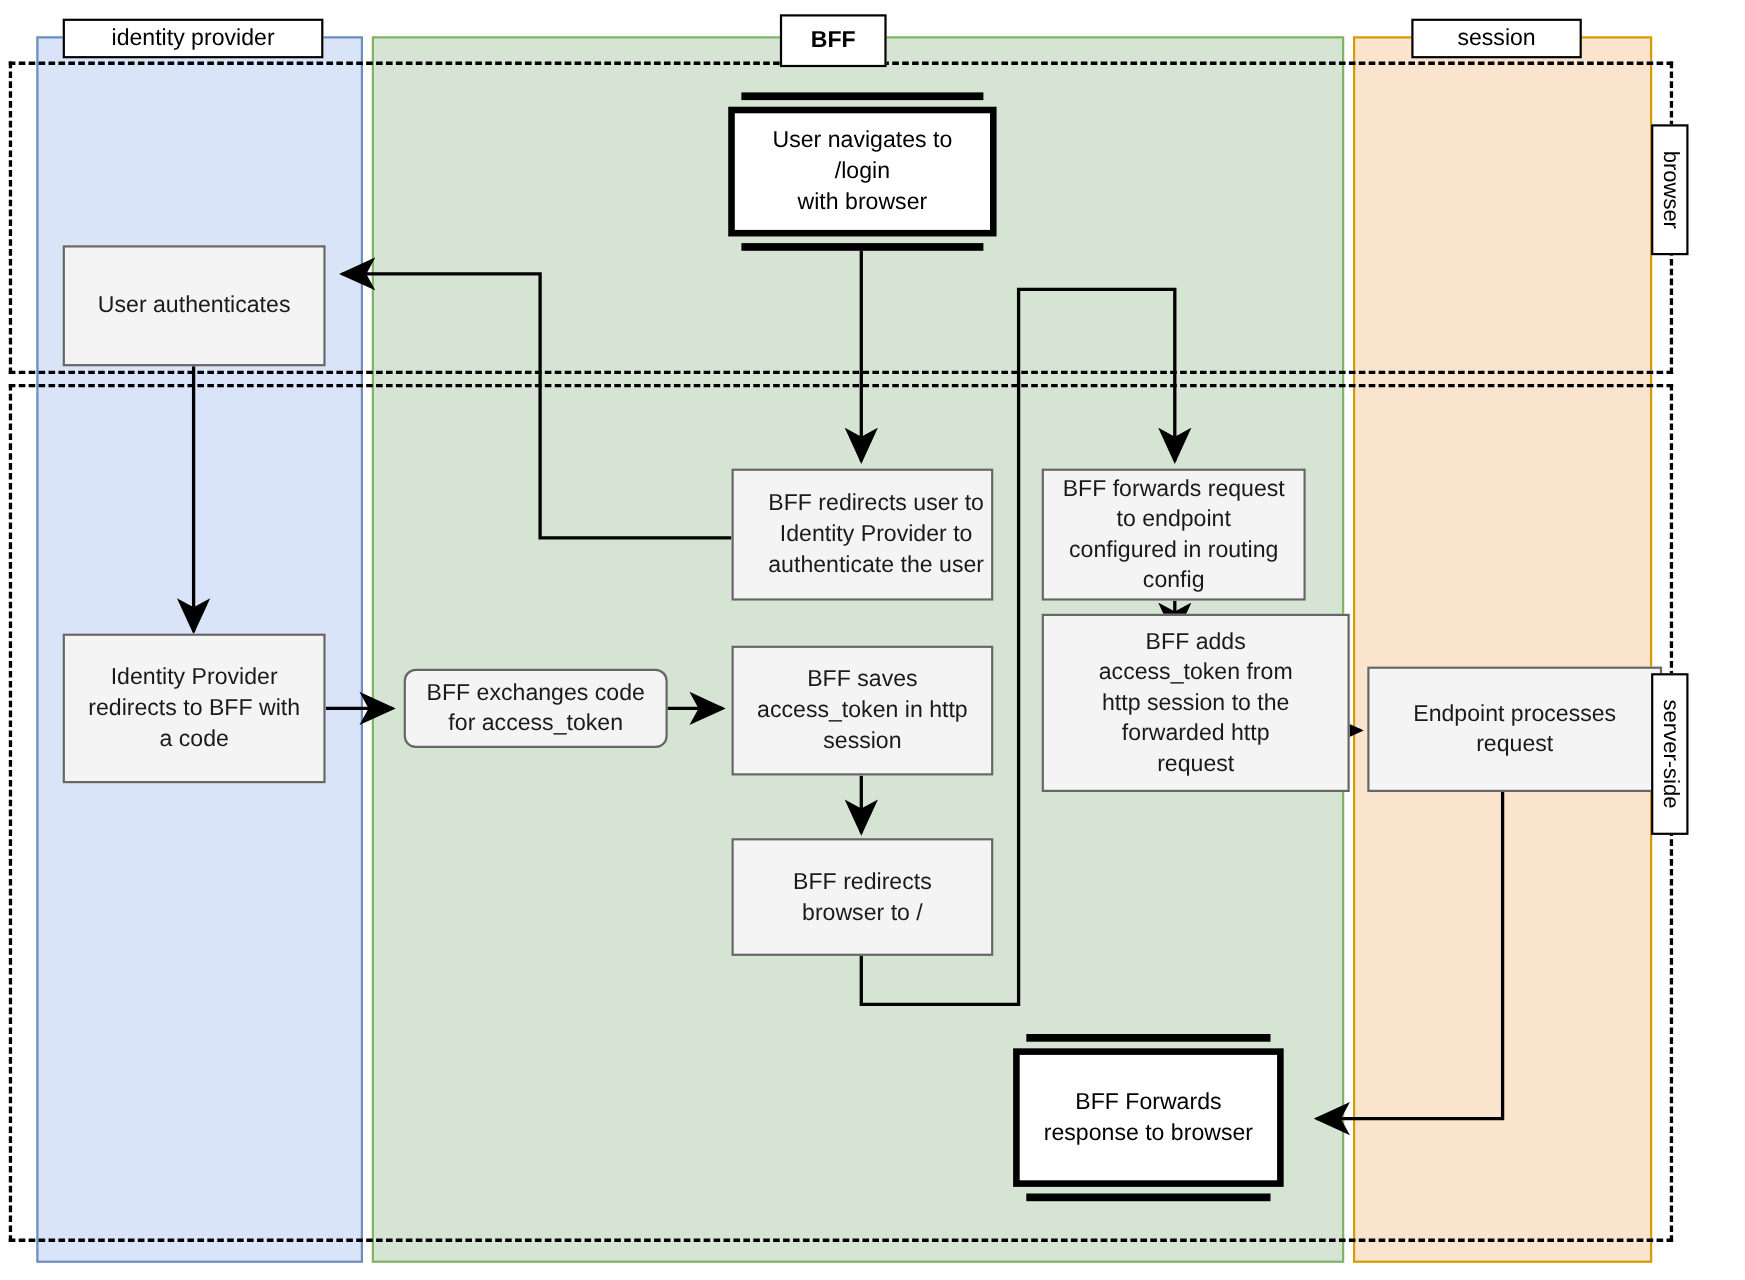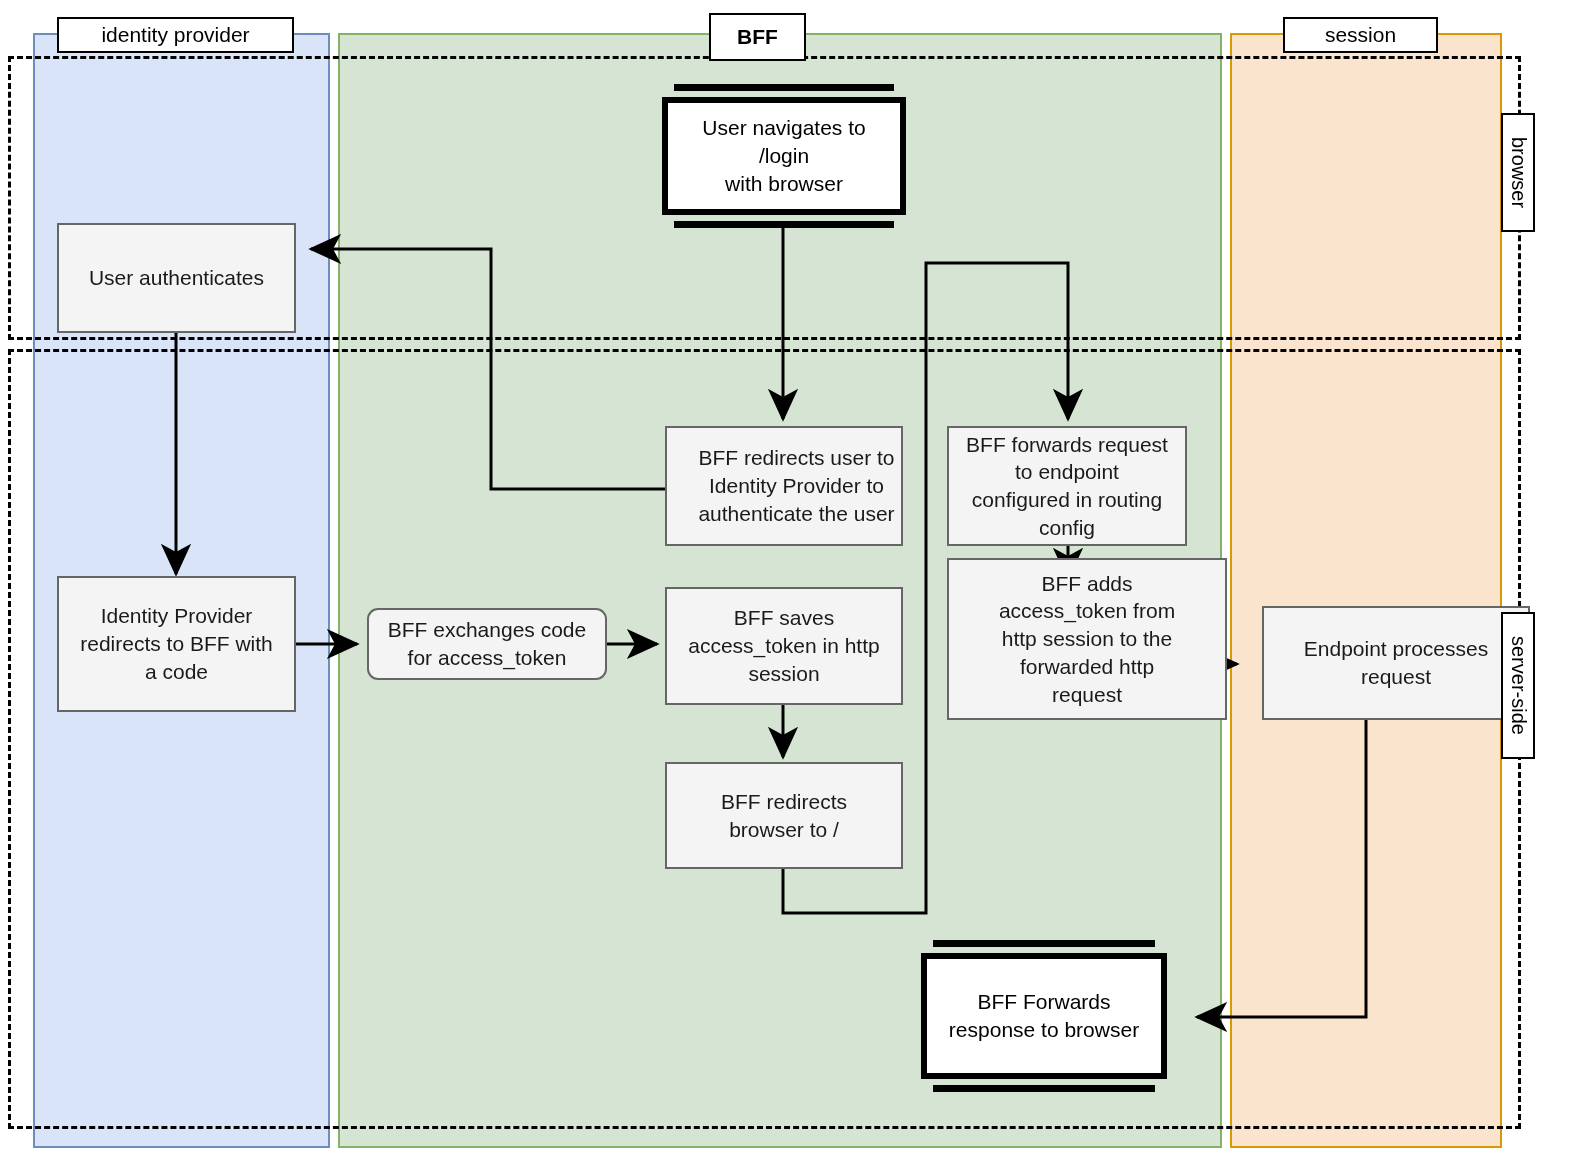--- a/index.html
+++ b/index.html
@@ -206,21 +206,21 @@
 to endpoint
 configured in routing
 config</div>
 
   <div class="node" style="left:947px; top:558px; width:280px; height:162px;">BFF adds
 access_token from
 http session to the
 forwarded http
 request</div>
 
-  <div class="node" style="left:1243px; top:606px; width:268px; height:114px;margin-left:19px;">Endpoint processes
+  <div class="node" style="left:1243px; top:606px; width:268px; height:114px;">Endpoint processes
 request</div>
 
   <div class="node-terminal" style="left:921px; top:940px; width:246px; height:152px;">
     <div class="bar bar-top"></div>
     <div class="inner">BFF Forwards
 response to browser</div>
     <div class="bar bar-bottom"></div>
   </div>
 
   <div class="pool-label" style="left:57px; top:17px; width:237px; height:36px;">identity provider</div>

